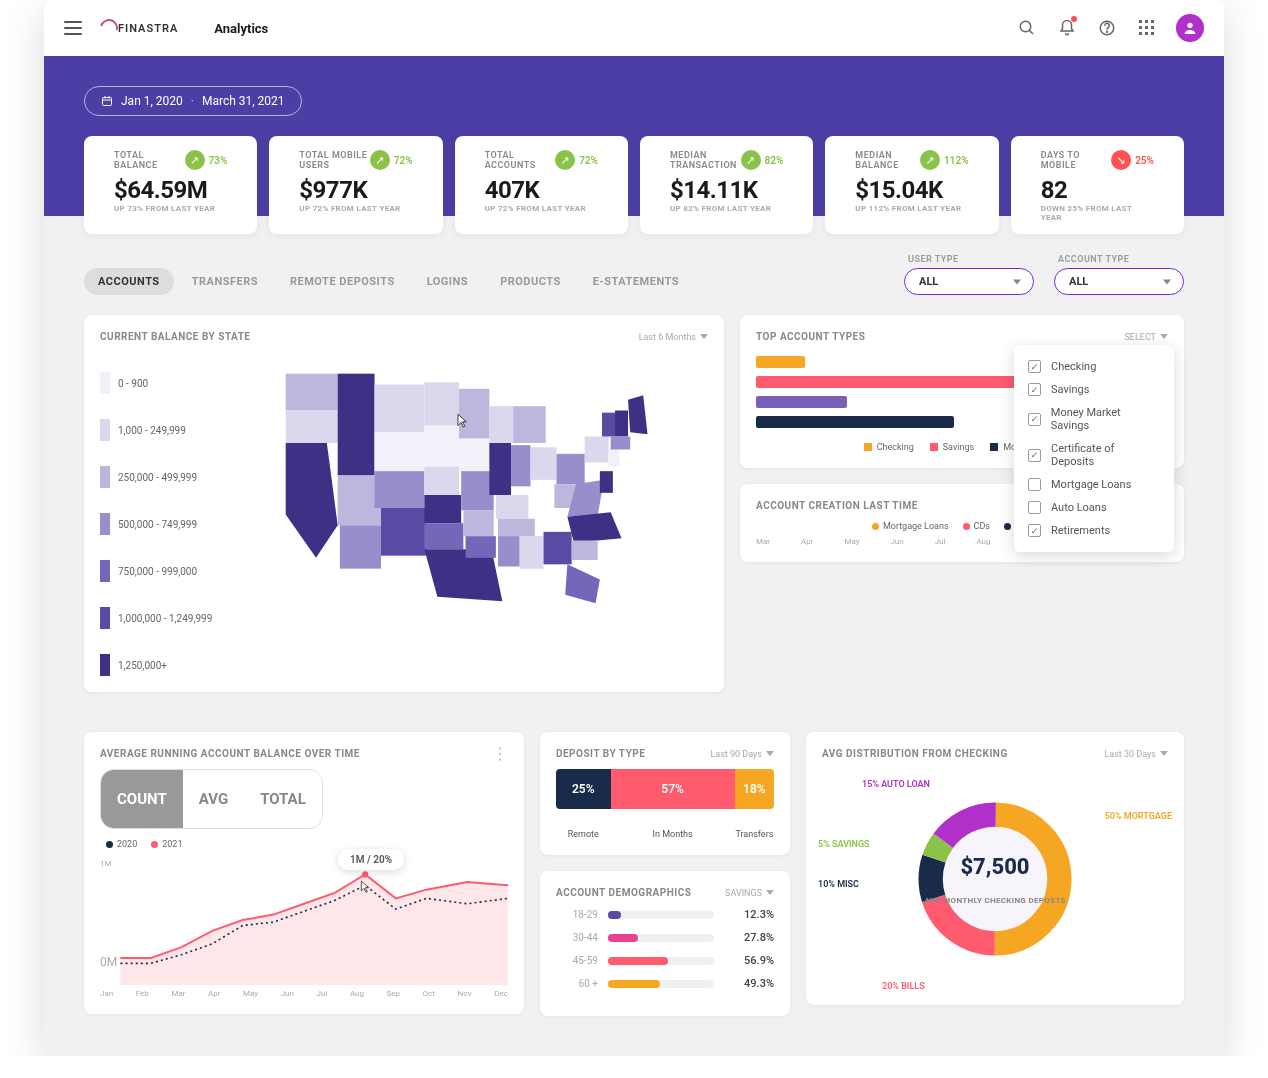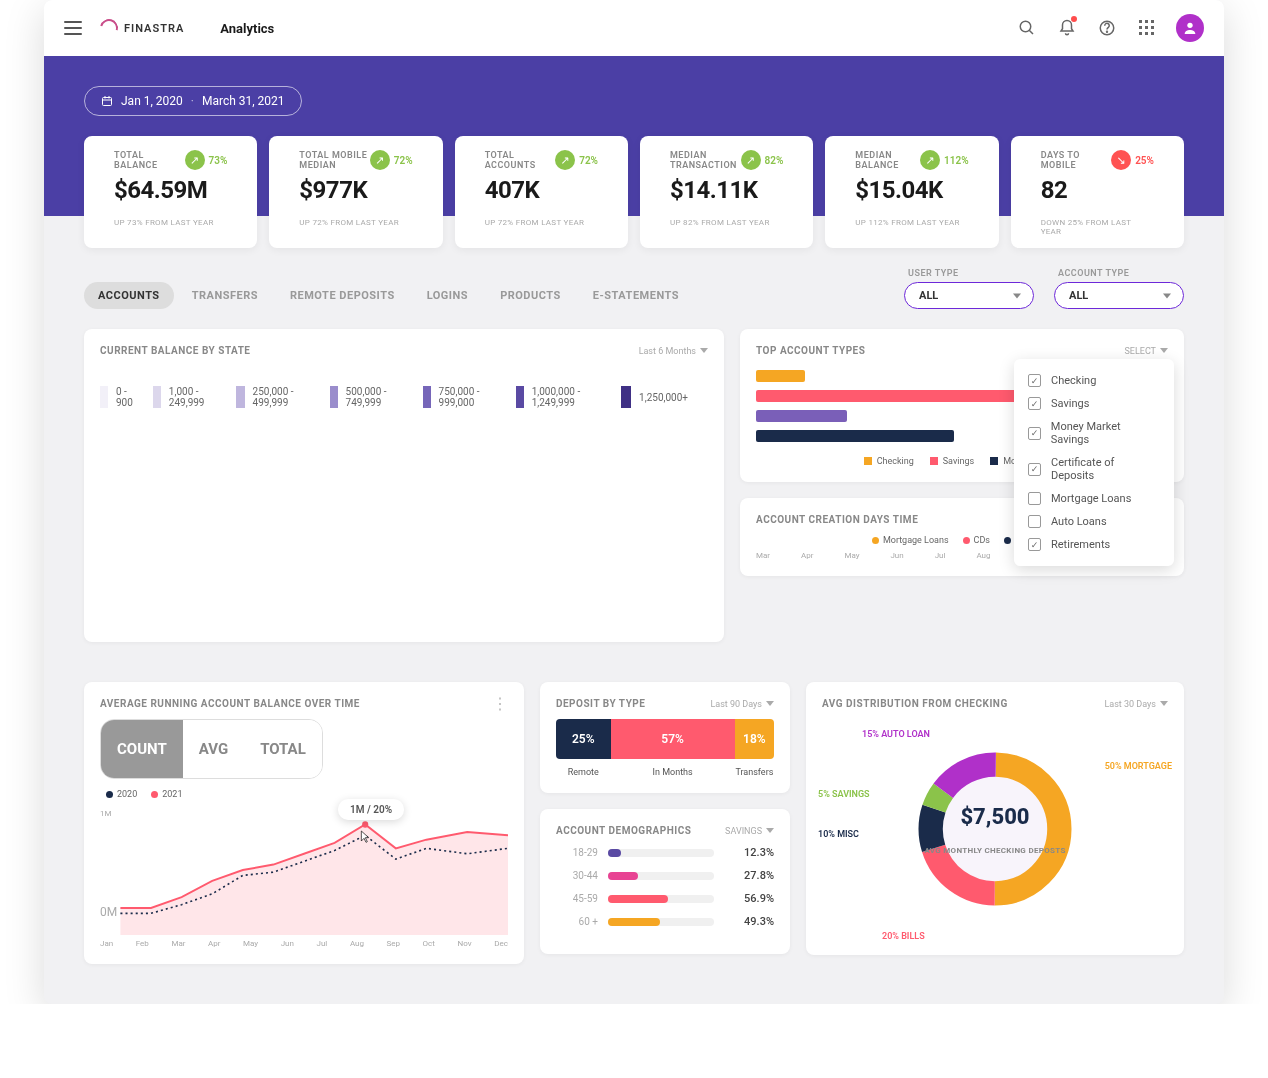--- a/index.html
+++ b/index.html
@@ -2,21 +2,21 @@
 <html><head>
 <meta charset="utf-8">
 <style>
 *{box-sizing:border-box;margin:0;padding:0;font-family:-apple-system,BlinkMacSystemFont,"Segoe UI",Roboto,sans-serif}
 body{background:#fff;width:1268px}
 .frame{width:1180px;margin:0 auto;background:#f1f1f3;border-radius:8px;overflow:hidden;box-shadow:0 10px 40px rgba(0,0,0,.15)}
 
 .topbar{height:56px;background:#fff;display:flex;align-items:center;padding:0 20px;gap:18px}
 .hamburger{width:18px;height:14px;display:flex;flex-direction:column;justify-content:space-between;cursor:pointer}
 .hamburger span{height:2px;background:#555;border-radius:1px}
-.brand{display:flex;align-items:center;gap:6px}
+.brand{display:flex;align-items:center;}
 .brand-swirl{width:18px;height:18px;border:2px solid #c94e8a;border-radius:50%;border-left-color:transparent;border-bottom-color:transparent;transform:rotate(-30deg)}
 .brand-text{font-size:11px;letter-spacing:1px;color:#333;font-weight:600}
 .section-label{font-size:13px;font-weight:700;color:#1a1a1a;margin-left:18px}
 .topbar-spacer{flex:1}
 .topbar-icon{width:22px;height:22px;display:flex;align-items:center;justify-content:center;cursor:pointer;color:#666;position:relative}
 .notif-dot{position:absolute;top:-1px;right:1px;width:6px;height:6px;background:#ff4d4d;border-radius:50%}
 .avatar{width:28px;height:28px;border-radius:50%;background:#b030c9;display:flex;align-items:center;justify-content:center}
 
 .hero{background:#4b3fa5;padding:30px 40px 100px;color:#fff;position:relative}
 .hero-row{display:flex;justify-content:space-between;align-items:center}
@@ -29,41 +29,41 @@
 .kpi-top{display:flex;justify-content:space-between;align-items:flex-start}
 .kpi-label{font-size:9px;letter-spacing:.5px;color:#888;font-weight:600}
 .kpi-badge{display:flex;align-items:center;gap:4px}
 .kpi-circle{width:20px;height:20px;border-radius:50%;display:flex;align-items:center;justify-content:center;color:#fff;font-size:11px}
 .kpi-circle.up{background:#8bc34a}
 .kpi-circle.down{background:#ff5252}
 .kpi-pct{font-size:10px;font-weight:600}
 .kpi-pct.up{color:#8bc34a}
 .kpi-pct.down{color:#ff5252}
 .kpi-value{font-size:24px;font-weight:700;color:#1a1a1a;margin-top:6px;letter-spacing:-.5px}
-.kpi-foot{font-size:8px;letter-spacing:.3px;color:#aaa;margin-top:14px;font-weight:400}
+.kpi-foot{font-size:8px;letter-spacing:.3px;color:#aaa;font-weight:700}
 
 .controls{display:flex;align-items:flex-end;padding:20px 40px 10px;gap:20px}
 .tabs{display:flex;gap:4px}
 .tab{font-size:11px;font-weight:700;letter-spacing:.5px;color:#999;padding:7px 14px;border-radius:14px;cursor:pointer}
 .tab.active{background:#ddd;color:#333}
 .controls-spacer{flex:1}
 .filter{display:flex;flex-direction:column;gap:4px}
 .filter-label{font-size:9px;letter-spacing:.5px;color:#999;font-weight:600;padding-left:4px}
 .select{border:1px solid #6d28d9;border-radius:16px;padding:6px 30px 6px 14px;font-size:11px;font-weight:700;color:#333;background:#fff;position:relative;cursor:pointer;min-width:130px}
 .select::after{content:"";position:absolute;right:12px;top:50%;width:0;height:0;border-left:4px solid transparent;border-right:4px solid transparent;border-top:5px solid #888;transform:translateY(-50%)}
 
 .grid{padding:10px 40px 40px;display:grid;grid-template-columns:640px 1fr;gap:16px;align-items:start}
 .card{background:#fff;border-radius:8px;padding:16px;box-shadow:0 1px 4px rgba(0,0,0,.05)}
 .card-head{display:flex;justify-content:space-between;align-items:center;margin-bottom:10px}
 .card-title{font-size:10px;letter-spacing:.5px;color:#888;font-weight:700}
 .card-sel{font-size:9px;color:#aaa;cursor:pointer;display:flex;align-items:center;gap:4px}
 .card-sel::after{content:"";border-left:4px solid transparent;border-right:4px solid transparent;border-top:5px solid #aaa}
 
 .map-body{display:flex;gap:20px;align-items:flex-start}
-.legend{display:flex;gap:13px;padding-top:20px}
+.legend{display:flex;flex-direction:column;gap:25px;padding-top:20px}
 .legend-item{display:flex;align-items:center;gap:8px;font-size:10px;color:#666}
 .legend-sw{width:10px;height:22px}
 .us-map{flex:1;height:260px;position:relative}
 
 .bars{display:flex;flex-direction:column;gap:8px;padding:4px 0}
 .bar-row{height:12px;border-radius:2px}
 .mini-legend{display:flex;gap:16px;font-size:9px;color:#666;margin-top:10px;justify-content:center}
 .mini-legend span{display:flex;align-items:center;gap:5px}
 .sq{width:8px;height:8px}
 
@@ -77,21 +77,21 @@
 .dot{width:7px;height:7px;border-radius:50%;display:inline-block;margin-right:4px;vertical-align:middle}
 
 .bottom{padding:0 40px 40px;display:grid;grid-template-columns:440px 250px 1fr;gap:16px;align-items:start}
 .seg{display:flex;border:1px solid #ddd;border-radius:14px;overflow:hidden;width:fit-content}
 .seg button{border:none;background:#fff;padding:20px 16px;font-size:15px;font-weight:700;color:#888;cursor:pointer}
 .seg button.active{background:#999;color:#fff}
 .tooltip{position:absolute;background:#fff;border-radius:10px;padding:5px 12px;font-size:10px;font-weight:600;color:#555;box-shadow:0 2px 8px rgba(0,0,0,.15)}
 
 .stacked{display:flex;height:40px;border-radius:4px;overflow:hidden;font-size:12px;font-weight:600;color:#fff}
 .stacked div{display:flex;align-items:center;justify-content:center}
-.stacked-labels{display:flex;font-size:9px;color:#555;margin-top:8px}
+.stacked-labels{display:flex;font-size:9px;color:#555;margin-top:20px}
 .stacked-labels div{text-align:center}
 
 .demo-row{display:flex;align-items:center;gap:10px;margin:10px 0}
 .demo-label{width:42px;text-align:right;font-size:10px;color:#aaa}
 .demo-bar{flex:1;height:8px;background:#f0f0f0;border-radius:4px;position:relative}
 .demo-fill{position:absolute;left:0;top:0;bottom:0;border-radius:4px}
 .demo-val{width:50px;text-align:right;font-size:11px;color:#444;font-weight:500}
 
 .donut-wrap{position:relative;height:220px;display:flex;align-items:center;justify-content:center}
 .donut-center{position:absolute;text-align:center}
@@ -183,21 +183,21 @@
        <div class="kpi-badge">
          <div class="kpi-circle up">↗</div>
          <div class="kpi-pct up">73%</div>
        </div>
      </div>
      <div class="kpi-value">$64.59M</div>
      <div class="kpi-foot">UP 73% FROM LAST YEAR</div>
    </div>
       <div class="kpi">
      <div class="kpi-top">
-       <div class="kpi-label">TOTAL MOBILE MEDIAN</div>
+       <div class="kpi-label">TOTAL MOBILE USERS</div>
        <div class="kpi-badge">
          <div class="kpi-circle up">↗</div>
          <div class="kpi-pct up">72%</div>
        </div>
      </div>
      <div class="kpi-value">$977K</div>
      <div class="kpi-foot">UP 72% FROM LAST YEAR</div>
    </div>
       <div class="kpi">
      <div class="kpi-top">
@@ -382,21 +382,21 @@
             <div class="dd-item"><div class="dd-check">✓</div>Money Market Savings</div>
             <div class="dd-item"><div class="dd-check">✓</div>Certificate of Deposits</div>
             <div class="dd-item"><div class="dd-check"></div>Mortgage Loans</div>
             <div class="dd-item"><div class="dd-check"></div>Auto Loans</div>
             <div class="dd-item"><div class="dd-check">✓</div>Retirements</div>
           </div>
       </div>
 
       <div class="card">
         <div class="card-head">
-          <div class="card-title">ACCOUNT CREATION DAYS TIME</div>
+          <div class="card-title">ACCOUNT CREATION LAST TIME</div>
           <div class="card-sel">SELECT</div>
         </div>
         <div class="legend-top" id="creation-legend">
             <span><span class="dot" style="background:#f5a623"></span>Mortgage Loans</span>
             <span><span class="dot" style="background:#ff5a6e"></span>CDs</span>
             <span><span class="dot" style="background:#1a2b4a"></span>Checking</span>
           </div>
         <div class="axis-x" id="creation-x">
             <span>Mar</span>
             <span>Apr</span>

